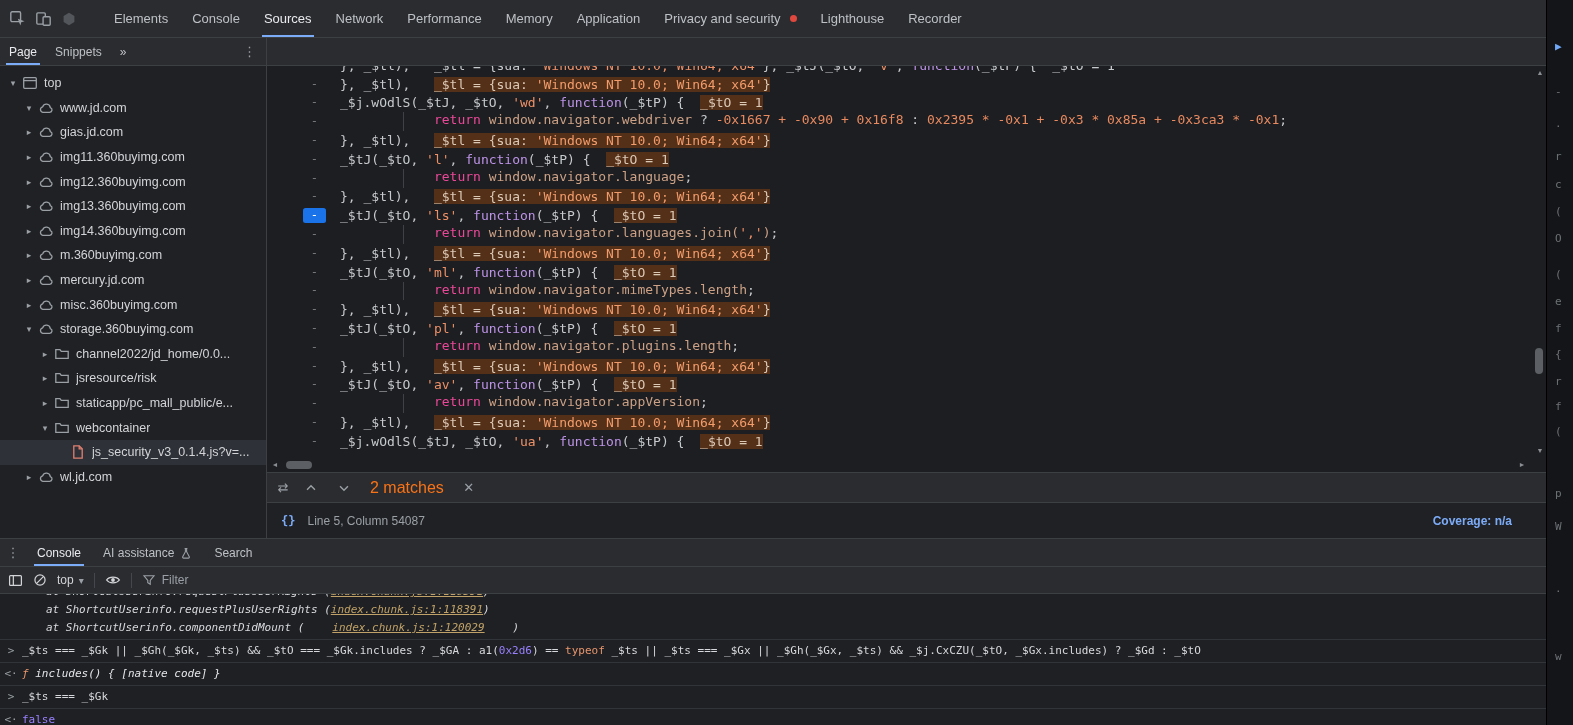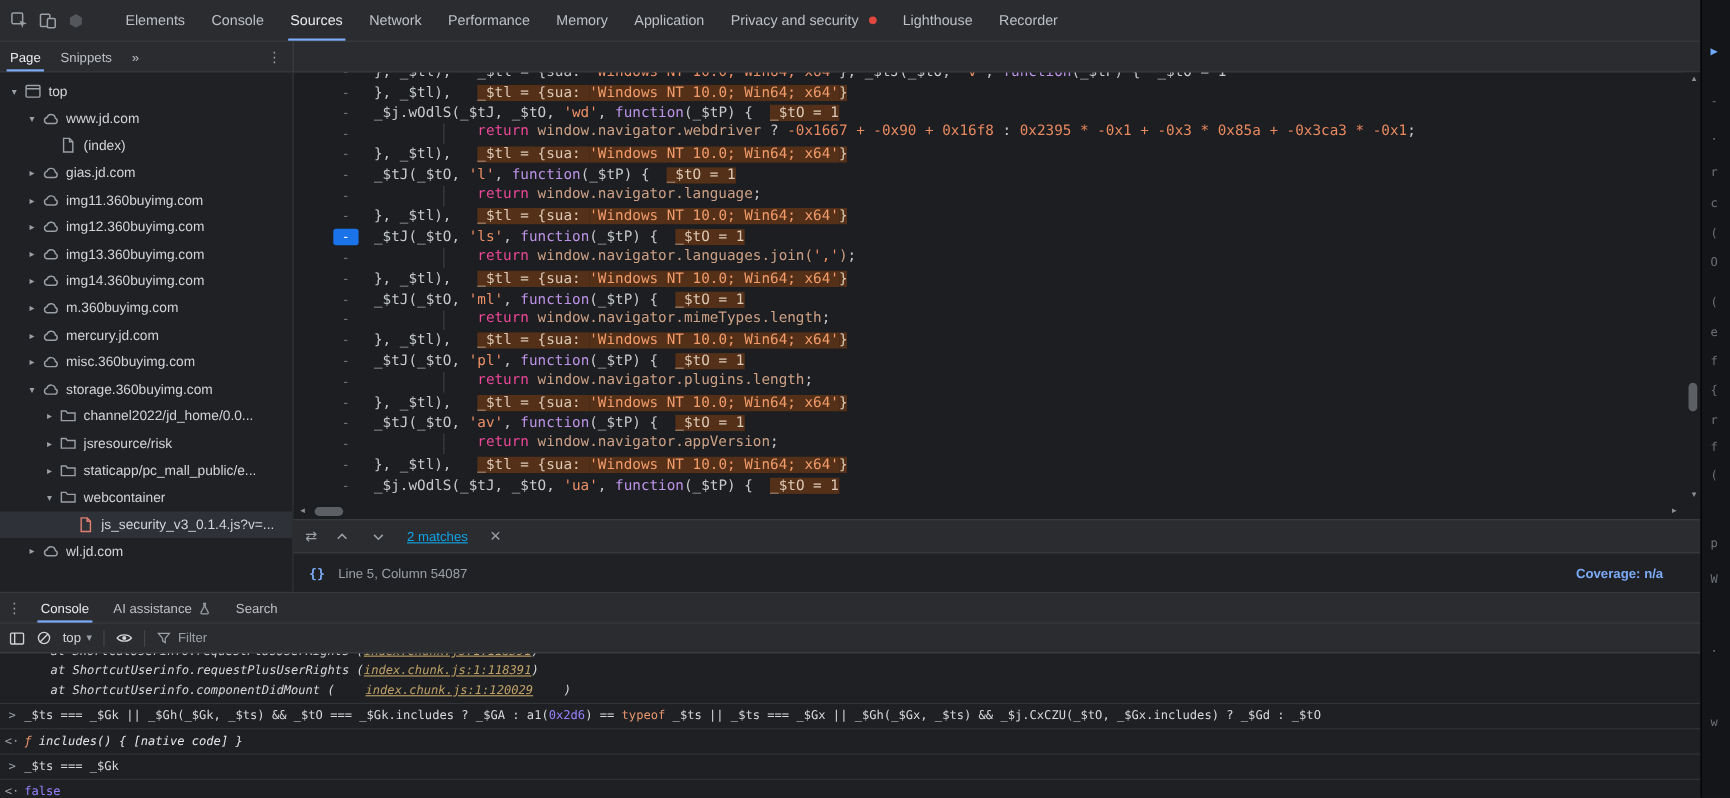--- a/index.html
+++ b/index.html
@@ -67,21 +67,21 @@
   .hs-track{flex:1;height:100%;position:relative;}
   .hs-thumb{position:absolute;left:3px;top:3px;width:26px;height:8px;border-radius:4px;background:#5c5f63;}
 
   .search-bar{height:30px;flex:none;background:#2b2c30;border-top:1px solid #3c4043;display:flex;align-items:center;padding:0 8px;gap:7px;font-size:12.5px;}
   .replace-toggle{color:#9aa0a6;font-size:13px;width:16px;text-align:center;}
   .search-field{flex:1;min-width:0;height:22px;display:flex;align-items:center;gap:7px;background:#1d1e21;border:1px solid #53565c;border-radius:4px;padding:0 7px;color:#e8eaed;}
   .sf-icon{color:#9aa0a6;}
   .search-query{flex:1;overflow:hidden;white-space:nowrap;}
   .chip{color:#9aa0a6;font-size:11.5px;}
   .snav{width:26px;height:24px;display:flex;align-items:center;justify-content:center;color:#9aa0a6;}
-  .matches{color:#0ea5e9;margin:0 6px;white-space:nowrap;font-size:12px;text-decoration:underline;}
+  .matches{color:#f97316;margin:0 6px;white-space:nowrap;font-size:16px;}
   .sclose{width:24px;text-align:center;color:#9aa0a6;font-size:13px;}
 
   .status-bar{flex:1;background:#202124;border-top:1px solid #3c4043;display:flex;align-items:center;gap:12px;padding:0 10px 0 14px;font-size:12px;color:#9aa0a6;}
   .pretty{color:#7cacf8;font-family:"DejaVu Sans Mono",monospace;font-size:12px;font-weight:bold;}
   .coverage{margin-left:auto;color:#7cacf8;padding-right:24px;font-weight:bold;}
 
   .vscroll{position:absolute;top:0;right:0;width:14px;height:392px;display:flex;flex-direction:column;background:#1d1e21;}
   .vs-track{flex:1;position:relative;}
   .vs-thumb{position:absolute;left:3px;top:268px;width:8px;height:26px;border-radius:4px;background:#5c5f63;}
 
@@ -234,30 +234,20 @@
         </div>
         <div class="tree-row" style="padding-left: 22px;">
           <span class="expander">▾</span>
           <span class="icon tree-icon">
             <svg width="16" height="16" viewBox="0 0 16 16" fill="none" stroke="currentColor" stroke-width="1.3">
               <path d="M4.8 12.3 h6.9 a2.4 2.4 0 0 0 0.6 -4.7 a3.9 3.9 0 0 0 -7.6 -0.8 a2.8 2.8 0 0 0 0.1 5.5 z"></path>
             </svg>
           </span>
           <span class="tree-label">www.jd.com</span>
         </div>
-        <div class="tree-row" style="padding-left: 38px;">
-          <span class="expander"></span>
-          <span class="icon tree-icon">
-            <svg width="16" height="16" viewBox="0 0 16 16" fill="none" stroke="currentColor" stroke-width="1.3">
-              <path d="M3.8 1.8 h5.4 l3 3 v9.4 h-8.4 z"></path>
-              <path d="M9.2 1.8 v3 h3"></path>
-            </svg>
-          </span>
-          <span class="tree-label">(index)</span>
-        </div>
         <div class="tree-row" style="padding-left: 22px;">
           <span class="expander">▸</span>
           <span class="icon tree-icon">
             <svg width="16" height="16" viewBox="0 0 16 16" fill="none" stroke="currentColor" stroke-width="1.3">
               <path d="M4.8 12.3 h6.9 a2.4 2.4 0 0 0 0.6 -4.7 a3.9 3.9 0 0 0 -7.6 -0.8 a2.8 2.8 0 0 0 0.1 5.5 z"></path>
             </svg>
           </span>
           <span class="tree-label">gias.jd.com</span>
         </div>
         <div class="tree-row" style="padding-left: 22px;">

